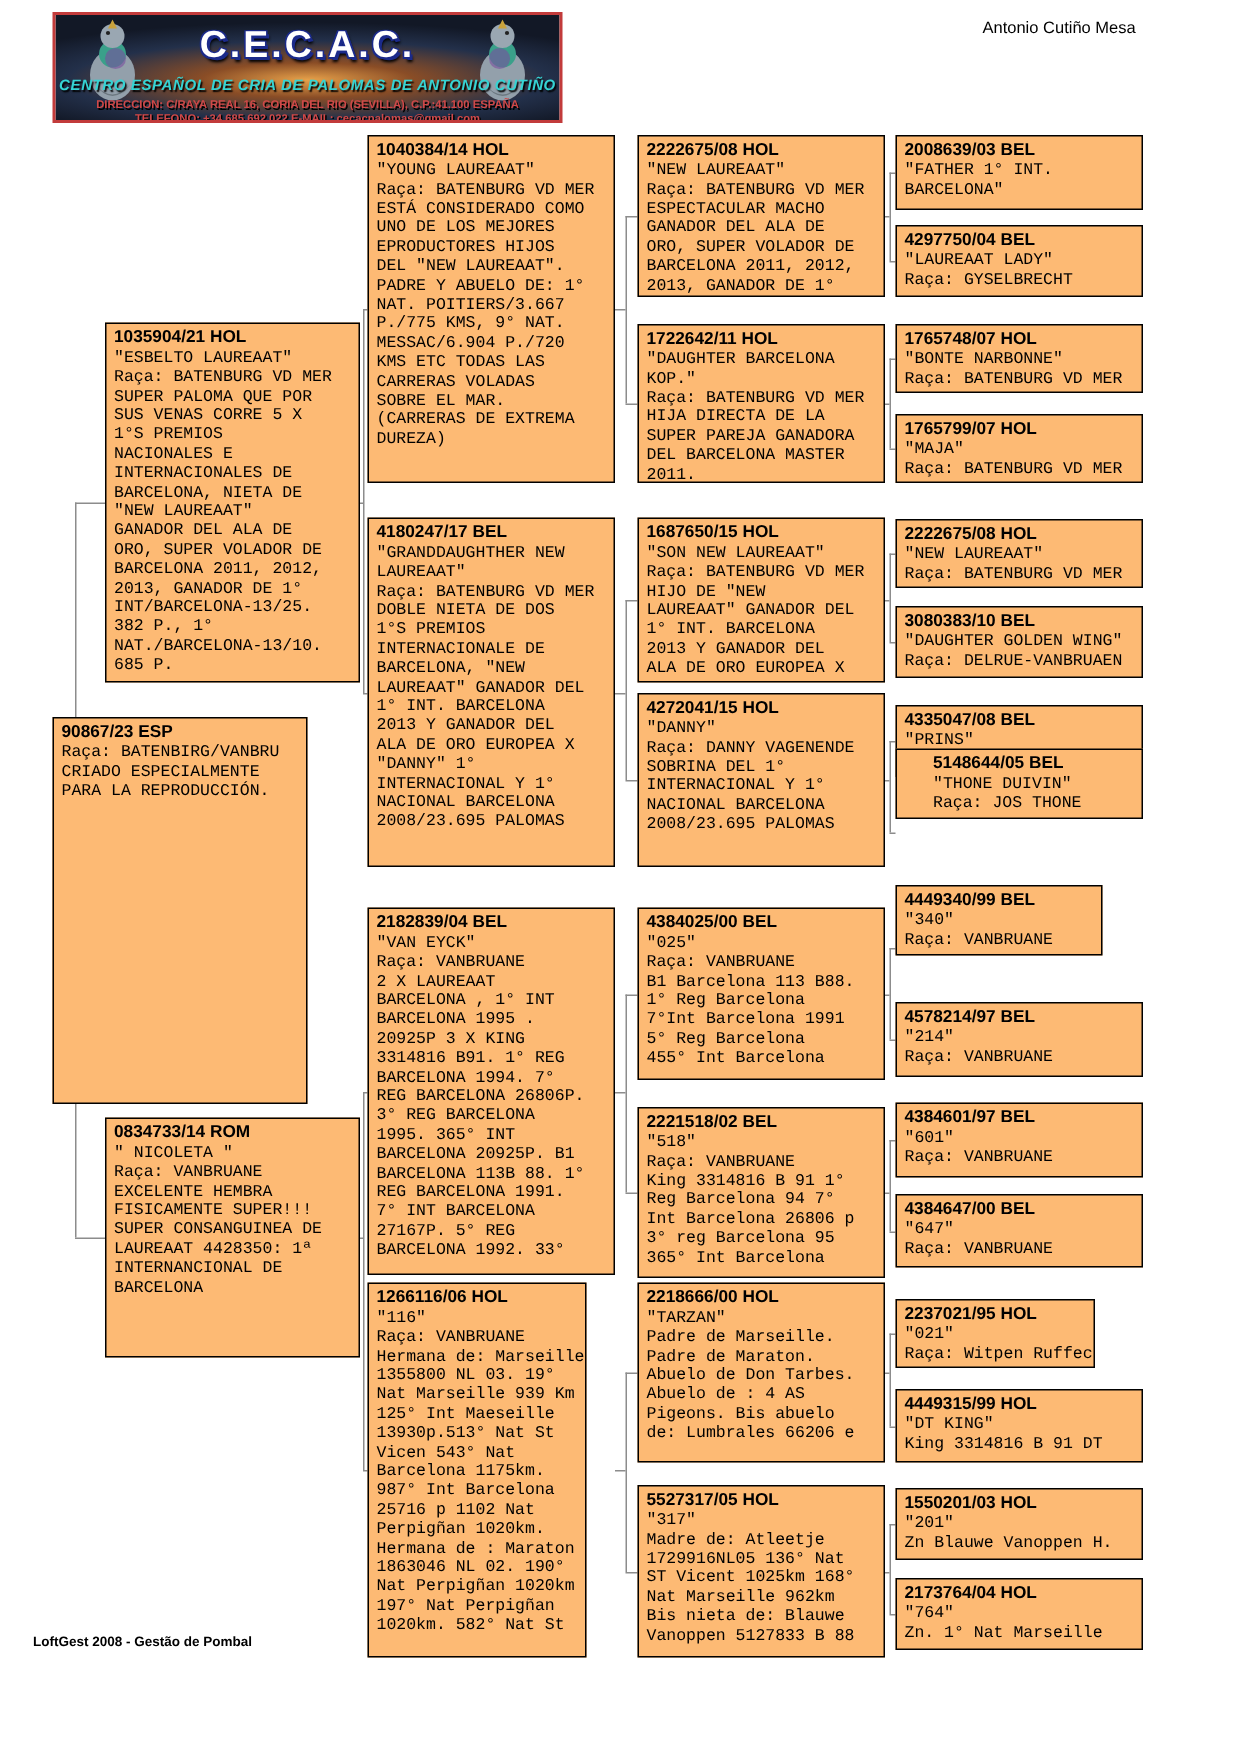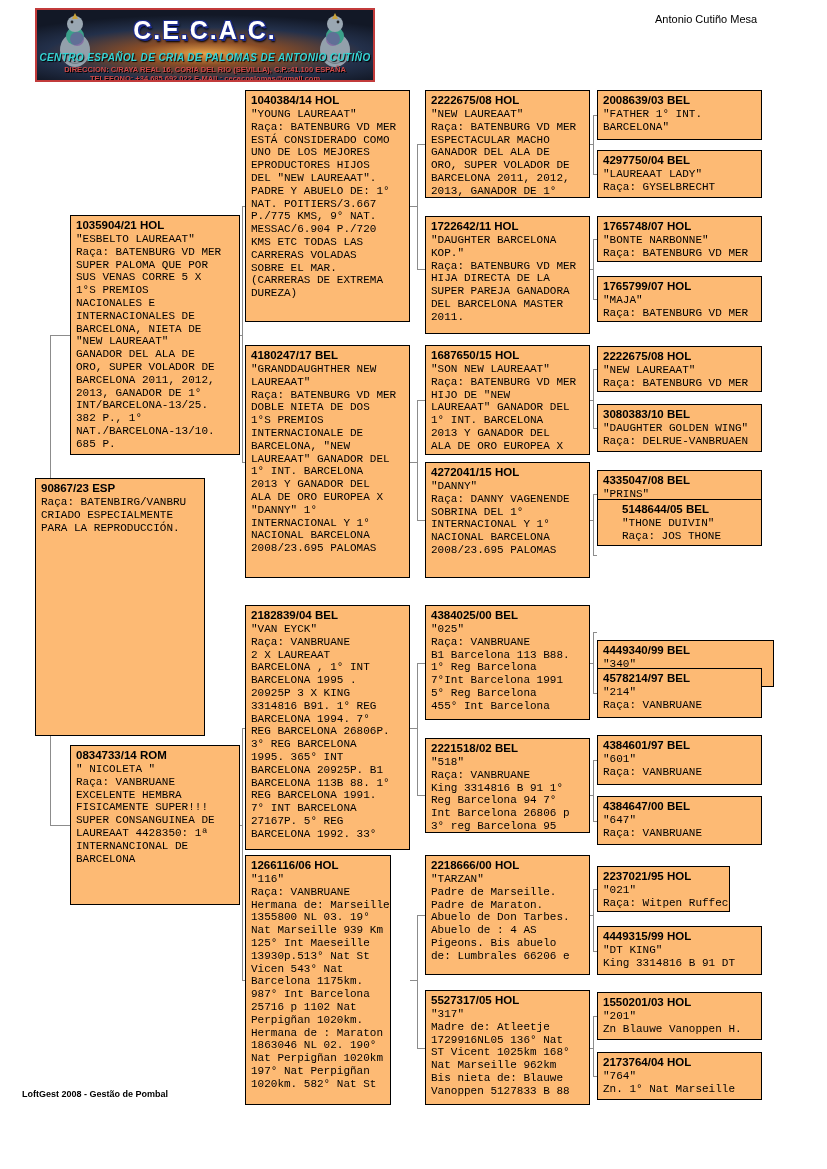--- a/index.html
+++ b/index.html
@@ -250,21 +250,21 @@
       <div class="pbox" style="left: 425px; top: 90px; width: 165px; height: 108px;">
         <div class="pbox-ring">2222675/08 HOL</div>
         <div class="pbox-text">"NEW LAUREAAT"
 Raça: BATENBURG VD MER
 ESPECTACULAR MACHO
 GANADOR DEL ALA DE
 ORO, SUPER VOLADOR DE
 BARCELONA 2011, 2012,
 2013, GANADOR DE 1°</div>
       </div>
-      <div class="pbox" style="left: 425px; top: 216px; width: 165px; height: 118px;">
+      <div class="pbox" style="left: 425px; top: 216px; width: 165px; height: 106px;">
         <div class="pbox-ring">1722642/11 HOL</div>
         <div class="pbox-text">"DAUGHTER BARCELONA
 KOP."
 Raça: BATENBURG VD MER
 HIJA DIRECTA DE LA
 SUPER PAREJA GANADORA
 DEL BARCELONA MASTER
 2011.</div>
       </div>
       <div class="pbox" style="left: 425px; top: 345px; width: 165px; height: 110px;">
@@ -289,21 +289,21 @@
       <div class="pbox" style="left: 425px; top: 605px; width: 165px; height: 115px;">
         <div class="pbox-ring">4384025/00 BEL</div>
         <div class="pbox-text">"025"
 Raça: VANBRUANE
 B1 Barcelona 113 B88.
 1° Reg Barcelona
 7°Int Barcelona 1991
 5° Reg Barcelona
 455° Int Barcelona</div>
       </div>
-      <div class="pbox" style="left: 425px; top: 738px; width: 165px; height: 95px;">
+      <div class="pbox" style="left: 425px; top: 738px; width: 165px; height: 114px;">
         <div class="pbox-ring">2221518/02 BEL</div>
         <div class="pbox-text">"518"
 Raça: VANBRUANE
 King 3314816 B 91 1°
 Reg Barcelona 94 7°
 Int Barcelona 26806 p
 3° reg Barcelona 95
 365° Int Barcelona</div>
       </div>
       <div class="pbox" style="left: 425px; top: 855px; width: 165px; height: 120px;">
@@ -359,21 +359,21 @@
       <div class="pbox" style="left: 597px; top: 470px; width: 165px; height: 48px;">
         <div class="pbox-ring">4335047/08 BEL</div>
         <div class="pbox-text">"PRINS"
 Raça: DANNY VAGENENDE</div>
       </div>
       <div class="pbox" style="left: 597px; top: 499px; width: 165px; height: 47px; padding-left: 24px;">
         <div class="pbox-ring">5148644/05 BEL</div>
         <div class="pbox-text">"THONE DUIVIN"
 Raça: JOS THONE</div>
       </div>
-      <div class="pbox" style="left: 597px; top: 640px; width: 177px; height: 47px;">
+      <div class="pbox" style="left: 597px; top: 590px; width: 138px; height: 47px;">
         <div class="pbox-ring">4449340/99 BEL</div>
         <div class="pbox-text">"340"
 Raça: VANBRUANE</div>
       </div>
       <div class="pbox" style="left: 597px; top: 668px; width: 165px; height: 50px;">
         <div class="pbox-ring">4578214/97 BEL</div>
         <div class="pbox-text">"214"
 Raça: VANBRUANE</div>
       </div>
       <div class="pbox" style="left: 597px; top: 735px; width: 165px; height: 50px;">

